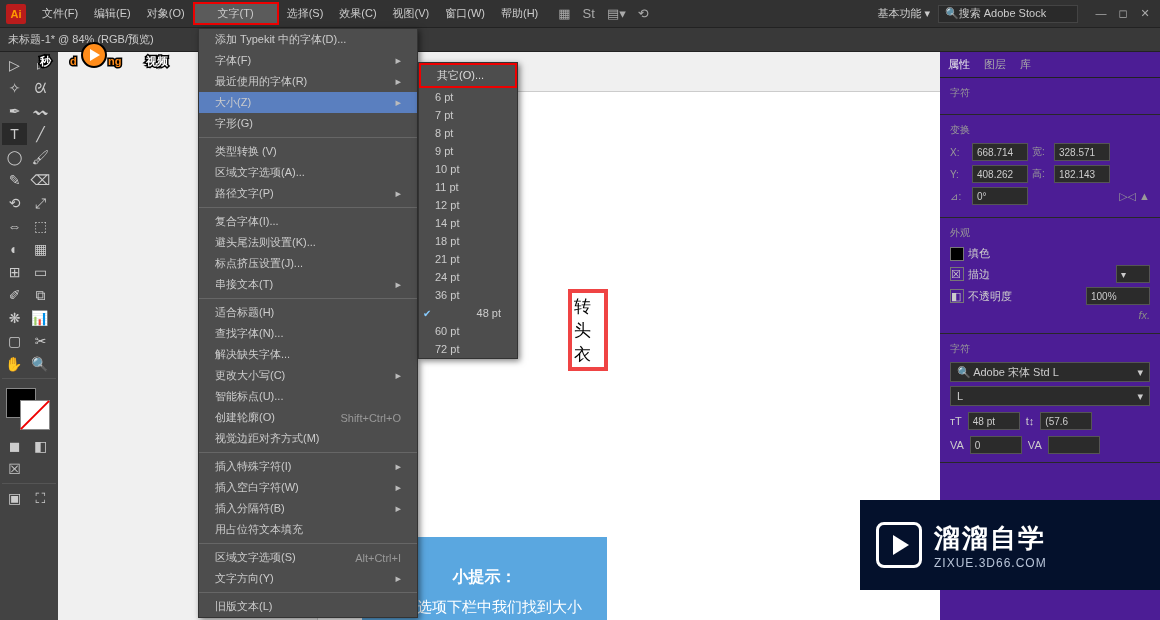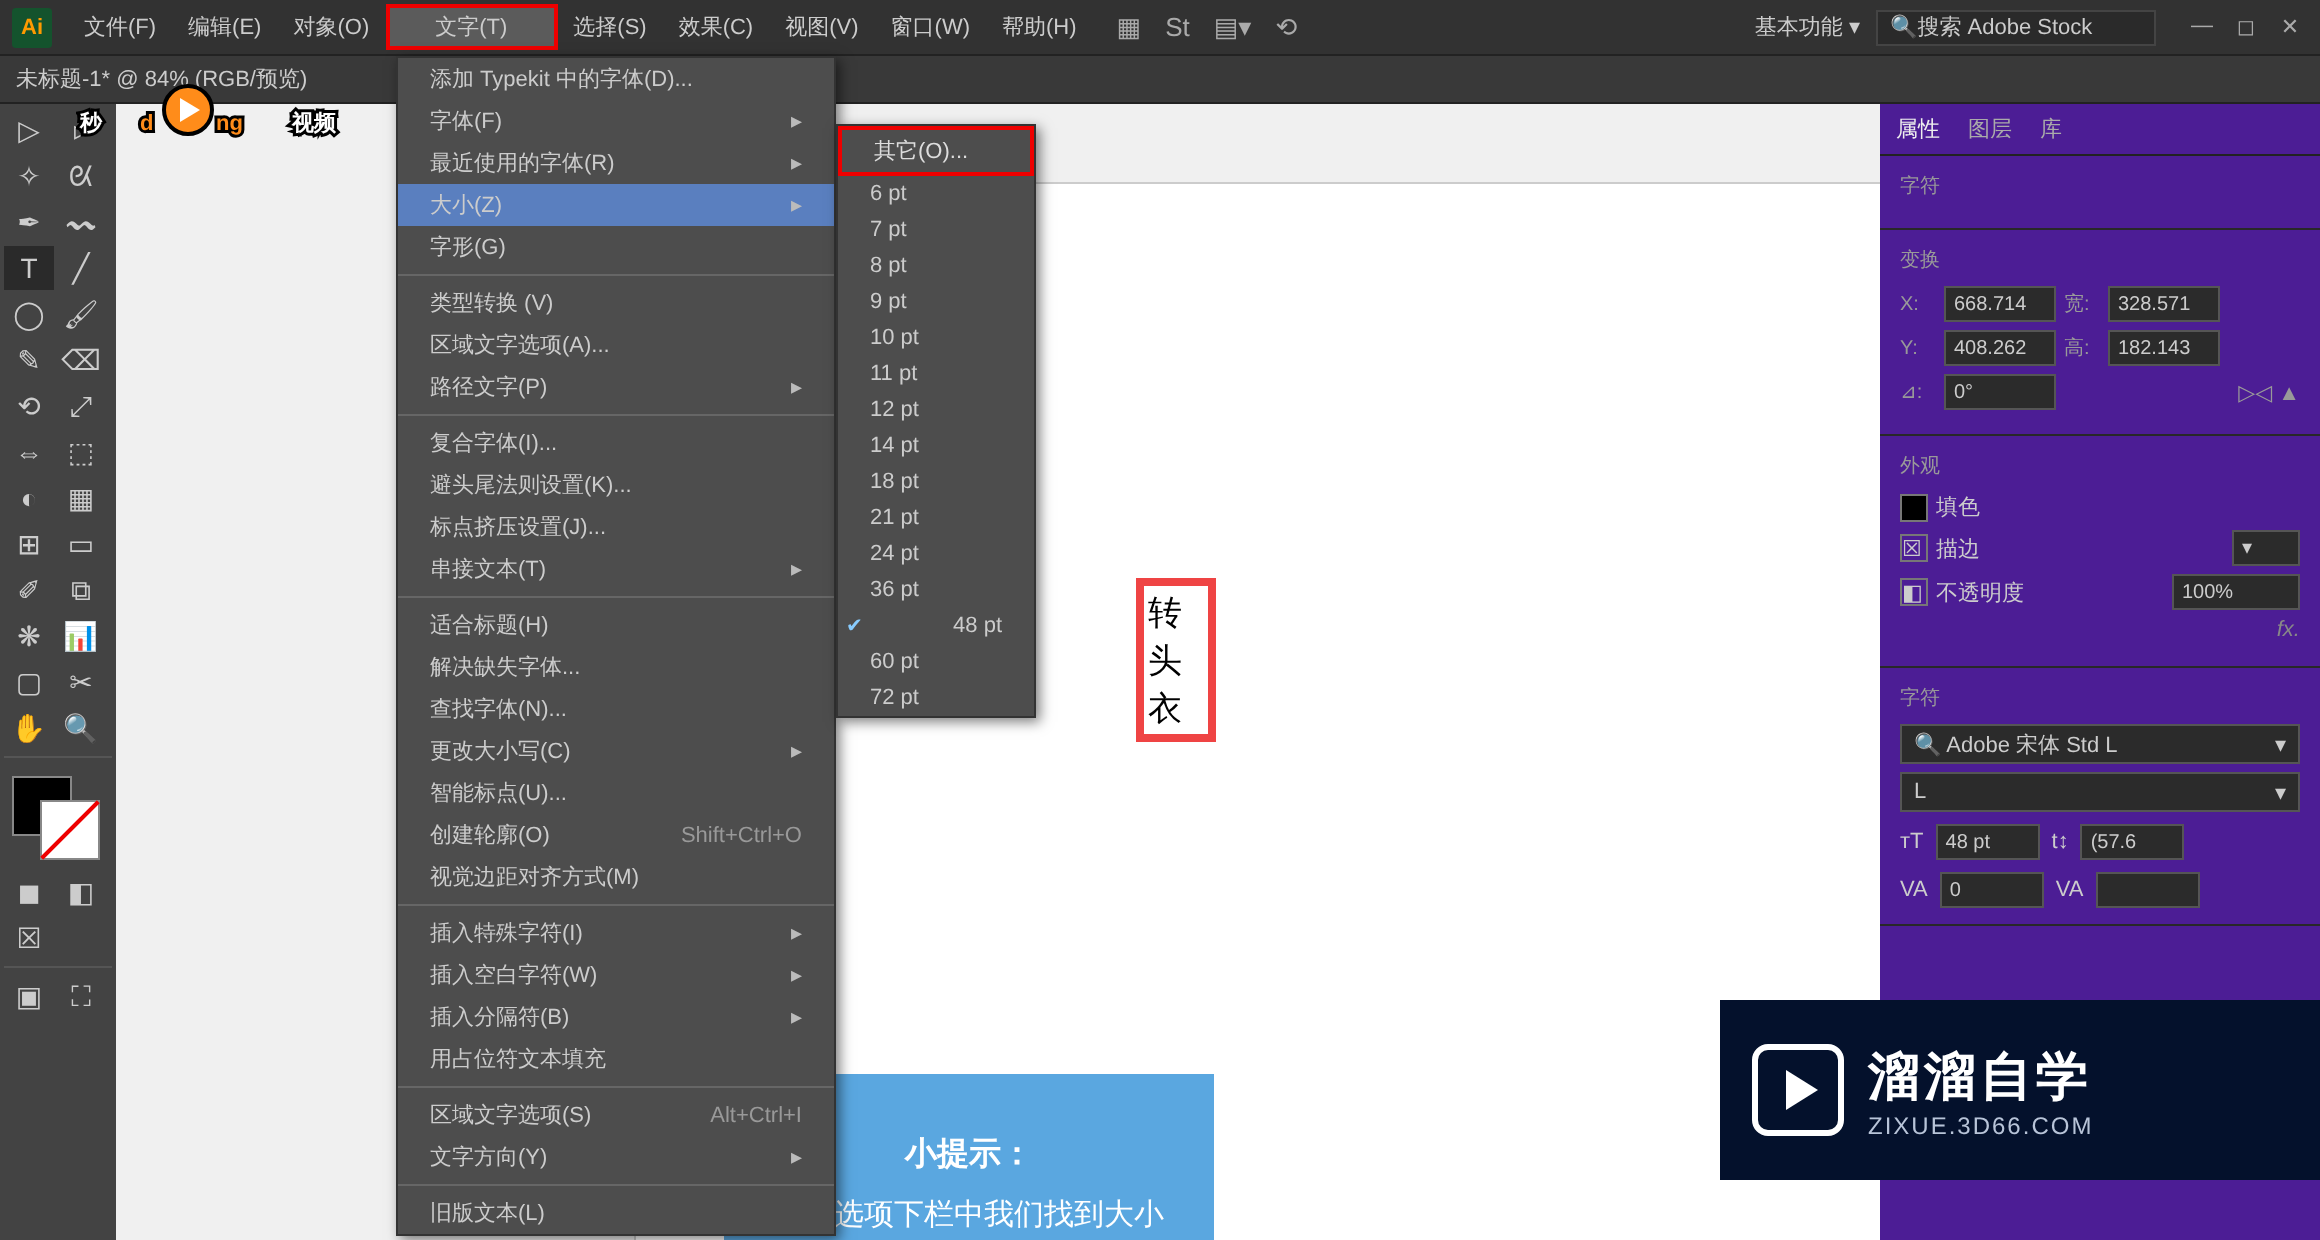--- a/index.html
+++ b/index.html
@@ -1,19 +1,19 @@
 <!DOCTYPE html>
 <html><head>
 <meta charset="utf-8">
 <style>
 *{box-sizing:border-box;margin:0;padding:0;font-family:"Microsoft YaHei",Arial,sans-serif;font-size:11px;color:#ccc}
 body{background:#fff;width:1160px;height:620px;overflow:hidden;position:relative}
 .app{background:#323232;width:1160px;height:620px;display:flex;flex-direction:column}
 .menubar{height:28px;background:#323232;display:flex;align-items:center;padding:0 6px;border-bottom:1px solid #222}
-.ai-logo{width:20px;height:20px;background:#14532d;color:#ff9a00;font-weight:bold;font-size:11px;display:flex;align-items:center;justify-content:center;border-radius:2px;margin-right:8px}
+.ai-logo{width:20px;height:20px;background:#b91c1c;color:#ff9a00;font-weight:bold;font-size:11px;display:flex;align-items:center;justify-content:center;border-radius:2px;margin-right:8px}
 .menu-item{padding:4px 8px;color:#ccc;cursor:pointer}
 .menu-item.active{background:#5b5b5b}
 .menu-redbox{border:2px solid #e00;padding:2px 23px}
 .menubar-icons{display:flex;align-items:center;gap:12px;margin-left:12px}
 .menubar-icons span{color:#aaa;font-size:13px}
 .menubar-right{margin-left:auto;display:flex;align-items:center;gap:8px}
 .search-box{background:#2a2a2a;border:1px solid #444;height:18px;width:140px;padding:0 6px;color:#888;font-size:10px;display:flex;align-items:center}
 .doc-tab{height:24px;background:#393939;display:flex;align-items:center;padding:0 8px;border-bottom:1px solid #222}
 .doc-tab span{color:#ccc}
 .main{flex:1;display:flex;position:relative}
@@ -276,25 +276,25 @@
       <span>标点挤压设置(J)...</span>
     </div>
     <div class="dd-item disabled">
       <span>串接文本(T)</span>
       <span class="dd-arrow">▸</span>
     </div>
     <div class="dd-sep"></div>
     <div class="dd-item">
       <span>适合标题(H)</span>
     </div>
+    <div class="dd-item">
+      <span>查找字体(N)...</span>
+    </div>
     <div class="dd-item disabled">
       <span>解决缺失字体...</span>
-    </div>
-    <div class="dd-item">
-      <span>查找字体(N)...</span>
     </div>
     <div class="dd-item">
       <span>更改大小写(C)</span>
       <span class="dd-arrow">▸</span>
     </div>
     <div class="dd-item">
       <span>智能标点(U)...</span>
     </div>
     <div class="dd-item disabled">
       <span>创建轮廓(O)</span>

